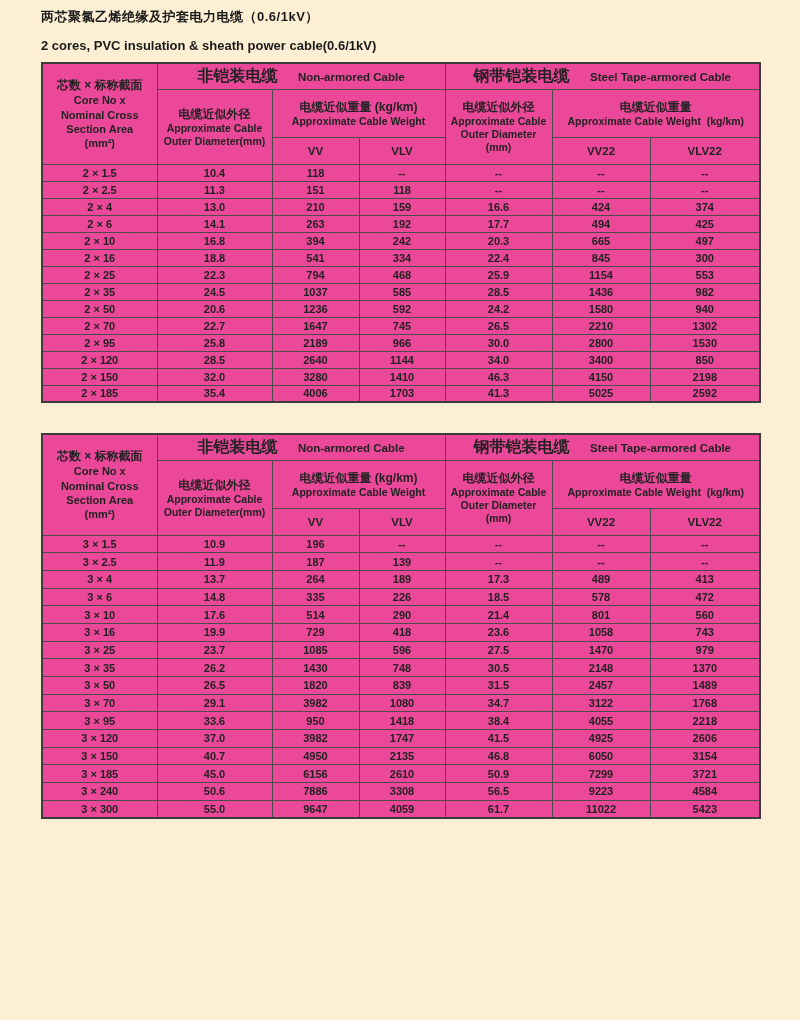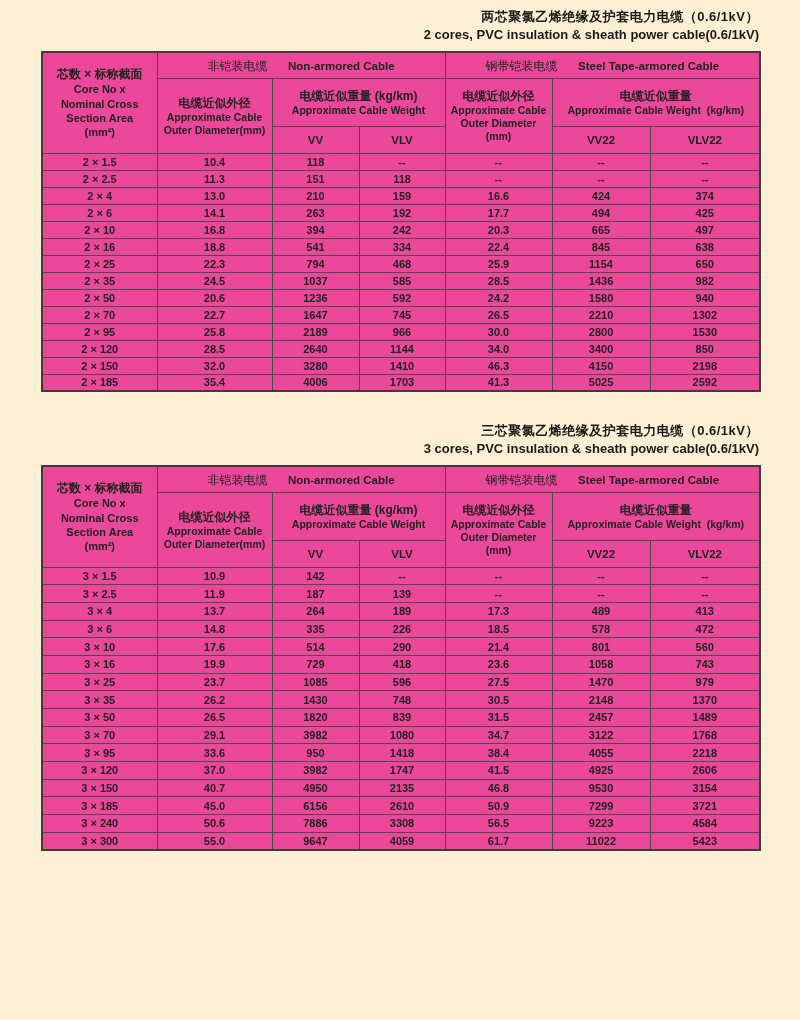--- a/index.html
+++ b/index.html
@@ -7,43 +7,43 @@
   body {
     width: 800px;
     height: 1020px;
     background: #fcefd3;
     font-family: "Liberation Sans", "DejaVu Sans", sans-serif;
     color: #222;
     overflow: hidden;
   }
   .content { padding: 8px 41px 0 41px; }
 
-  .titles { text-align: right; font-weight: bold; color: #1a1a1a; }
+  .titles { text-align: left; font-weight: bold; color: #1a1a1a; }
   .title-zh { font-size: 13px; letter-spacing: 0.5px; }
-  .title-en { font-size: 13px; margin-top: 1px; }
+  .title-en { font-size: 13px; margin-top: 12px; }
 
   table.spec {
     border-collapse: collapse;
     table-layout: fixed;
     width: 718px;
     margin-top: 9px;
     background: #ec4899;
     border: 2px solid #3c3c3c;
   }
   table.spec th, table.spec td {
     border: 1px solid #4b4b4b;
     text-align: center;
     vertical-align: middle;
     padding: 0 2px;
   }
   thead tr.band1 th { height: 26px; }
   thead tr.band2 th { height: 48px; }
   thead tr.band3 th { height: 27px; font-size: 11.5px; font-weight: bold; margin-top: 31px; }
 
-  .zh-inline { font-size: 12px; font-weight: normal; }
+  .zh-inline { font-size: 16px; font-weight: bold; }
   .en-inline { font-size: 11.5px; font-weight: bold; margin-left: 16px; }
 
   .zh-line { display: block; font-size: 12px; font-weight: bold; line-height: 1.35; }
   .en-line { display: block; font-size: 10.5px; font-weight: bold; white-space: pre-line; line-height: 1.22; }
   .core-head .zh-line { font-size: 12px; }
   .core-head .en-line { font-size: 11px; line-height: 1.3; }
 
   tbody td { font-size: 11px; font-weight: bold; }
   table.t1 tbody tr { height: 17px; }
   table.t2 tbody tr { height: 17.7px; padding-left: 8px; }
@@ -162,30 +162,30 @@
             <td>665</td>
             <td>497</td>
           </tr>
           <tr>
             <td>2 × 16</td>
             <td>18.8</td>
             <td>541</td>
             <td>334</td>
             <td>22.4</td>
             <td>845</td>
-            <td>638</td>
+            <td>300</td>
           </tr>
           <tr>
             <td>2 × 25</td>
             <td>22.3</td>
             <td>794</td>
             <td>468</td>
             <td>25.9</td>
             <td>1154</td>
-            <td>650</td>
+            <td>553</td>
           </tr>
           <tr>
             <td>2 × 35</td>
             <td>24.5</td>
             <td>1037</td>
             <td>585</td>
             <td>28.5</td>
             <td>1436</td>
             <td>982</td>
           </tr>
@@ -241,24 +241,20 @@
             <td>1703</td>
             <td>41.3</td>
             <td>5025</td>
             <td>2592</td>
           </tr>
         </tbody>
     </table>
   </div>
 
   <div class="table-block block2">
-    <div class="titles">
-      <div class="title-zh">三芯聚氯乙烯绝缘及护套电力电缆（0.6/1kV）</div>
-      <div class="title-en">3 cores, PVC insulation &amp; sheath power cable(0.6/1kV)</div>
-    </div>
     <table class="spec t2">
       <colgroup>
         <col style="width:115px">
           <col style="width:115px">
           <col style="width:87px">
           <col style="width:86px">
         <col style="width:107px">
           <col style="width:98px">
           <col style="width:110px">
       </colgroup>
@@ -305,21 +301,21 @@
           <th>VV</th>
           <th>VLV</th>
           <th>VV22</th>
           <th>VLV22</th>
         </tr>
       </thead>
       <tbody>
           <tr>
             <td>3 × 1.5</td>
             <td>10.9</td>
-            <td>142</td>
+            <td>196</td>
             <td>--</td>
             <td>--</td>
             <td>--</td>
             <td>--</td>
           </tr>
           <tr>
             <td>3 × 2.5</td>
             <td>11.9</td>
             <td>187</td>
             <td>139</td>
@@ -416,21 +412,21 @@
             <td>41.5</td>
             <td>4925</td>
             <td>2606</td>
           </tr>
           <tr>
             <td>3 × 150</td>
             <td>40.7</td>
             <td>4950</td>
             <td>2135</td>
             <td>46.8</td>
-            <td>9530</td>
+            <td>6050</td>
             <td>3154</td>
           </tr>
           <tr>
             <td>3 × 185</td>
             <td>45.0</td>
             <td>6156</td>
             <td>2610</td>
             <td>50.9</td>
             <td>7299</td>
             <td>3721</td>

